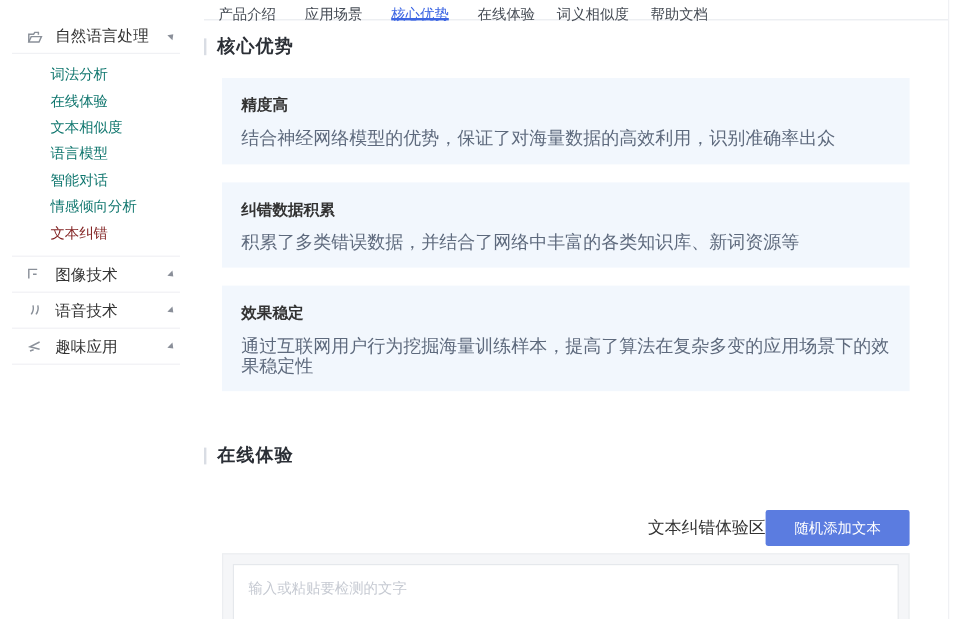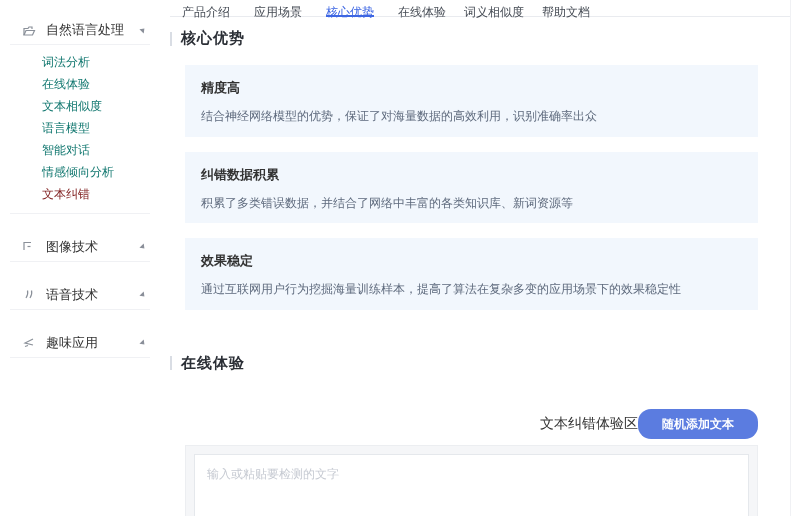--- a/index.html
+++ b/index.html
@@ -14,50 +14,50 @@
   .group-header .gicon { width:15px; height:15px; margin-right:9px; flex:0 0 auto; }
   .group-header .glabel { flex:1 1 auto;font-family:Liberation Mono, monospace; }
   .tri { width:0; height:0; border-left:3.5px solid transparent; border-right:3.5px solid transparent; }
   .tri.up { border-bottom:4.5px solid #8a8f99; transform:rotate(45deg); }
   .tri.down { border-top:4.5px solid #8a8f99; transform:rotate(-45deg); }
   .sidebar .divider { border-bottom:1px solid #f0f1f4; margin:0 10px; }
   .subnav { padding:6px 0 8px 0; }
   .subnav .sub-item { display:block; height:22px; line-height:22px; padding-left:42px;
     font-size:12px; color:#0f766e; cursor:pointer; }
   .subnav .sub-item.active { color:#7f1d1d; }
-  .collapsed-row { height:30px;margin-top:18px; }
+  .collapsed-row { height:30px; }
   .collapsed-row .group-header { height:29px; }
 
   
   .main { position:absolute; left:170px; top:0; width:620px; }
   .tabbar { display:flex; height:17px; border-bottom:1px solid #e9ebef; }
   .tab { width:72px; text-align:center; font-size:12px; line-height:24px; color:#454b54;
     cursor:pointer; position:relative; }
   .tab.active { color:#3d66e3; }
   .tab .underline { position:absolute; left:12px; right:12px; bottom:-1px; height:2px;
     background:#3d66e3; }
 
   .section-title { display:flex; align-items:center; margin-top:12px; }
   .section-title .bar { width:2px; height:14px; background:#d9dde4; margin-right:9px; }
   .section-title .txt { font-size:15px; font-weight:bold; color:#2b2f36; letter-spacing:1px; }
 
   .inner { padding-left:15px; width:588px; }
 
   .cards { display:flex; gap:15px; margin-top:17px; width:573px;flex-direction:column; }
   .card { flex:1 1 0; background:#f2f7fd; padding:14px 16px 12px 16px; }
   .card .card-title { font-size:13px; font-weight:bold; color:#333; margin-bottom:11px; }
-  .card .card-body { font-size:12px; color:#5e6a7d; line-height:16.5px; }
+  .card .card-body { font-size:15px; color:#5e6a7d; line-height:16.5px; }
 
   .online-title { margin-top:44px; }
 
   .panel-head { display:flex; align-items:center; justify-content:flex-end;
     margin-top:36px; width:573px; }
   .panel-title { font-size:14px; color:#333; }
   .btn-random { background:#5b7ce0; color:#fff; font-size:12px; border:none;
-    padding:0 24px; height:30px; line-height:30px; border-radius:13px; cursor:pointer;font-weight:bold; }
+    padding:0 24px; height:30px; line-height:30px; border-radius:2px; cursor:pointer; }
 
   .exp-panel { margin-top:6px; width:573px; height:222px; background:#f5f6f8;
     border:1px solid #eceef1; padding:8px; }
   .exp-textarea { display:block; width:100%; height:119px; background:#fff;
     border:1px solid #e5e8ec; resize:none; padding:11px 12px; font-size:12px;
     color:#333; font-family:"Liberation Sans","DejaVu Sans",sans-serif; outline:none; }
   .exp-textarea::placeholder { color:#c6cad2; }
   .submit-row { display:flex; justify-content:center; margin-top:13px; }
   .btn-submit { background:#fff; border:1px solid #dcdee3; color:#3a3f46; font-size:13px;
     width:90px; height:28px; line-height:26px; text-align:center; cursor:pointer; border-radius:2px; }

